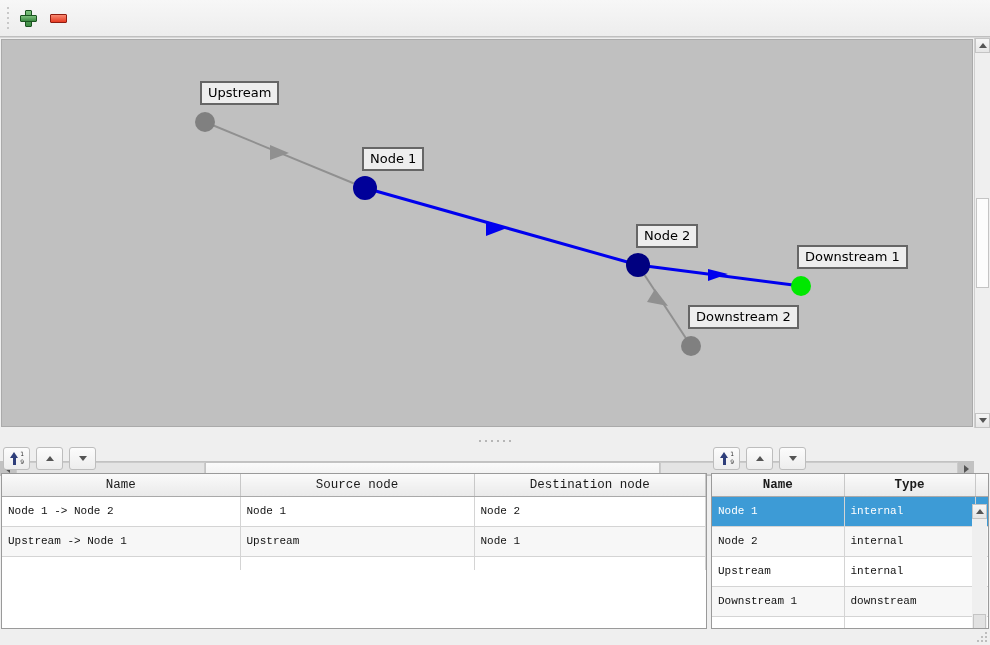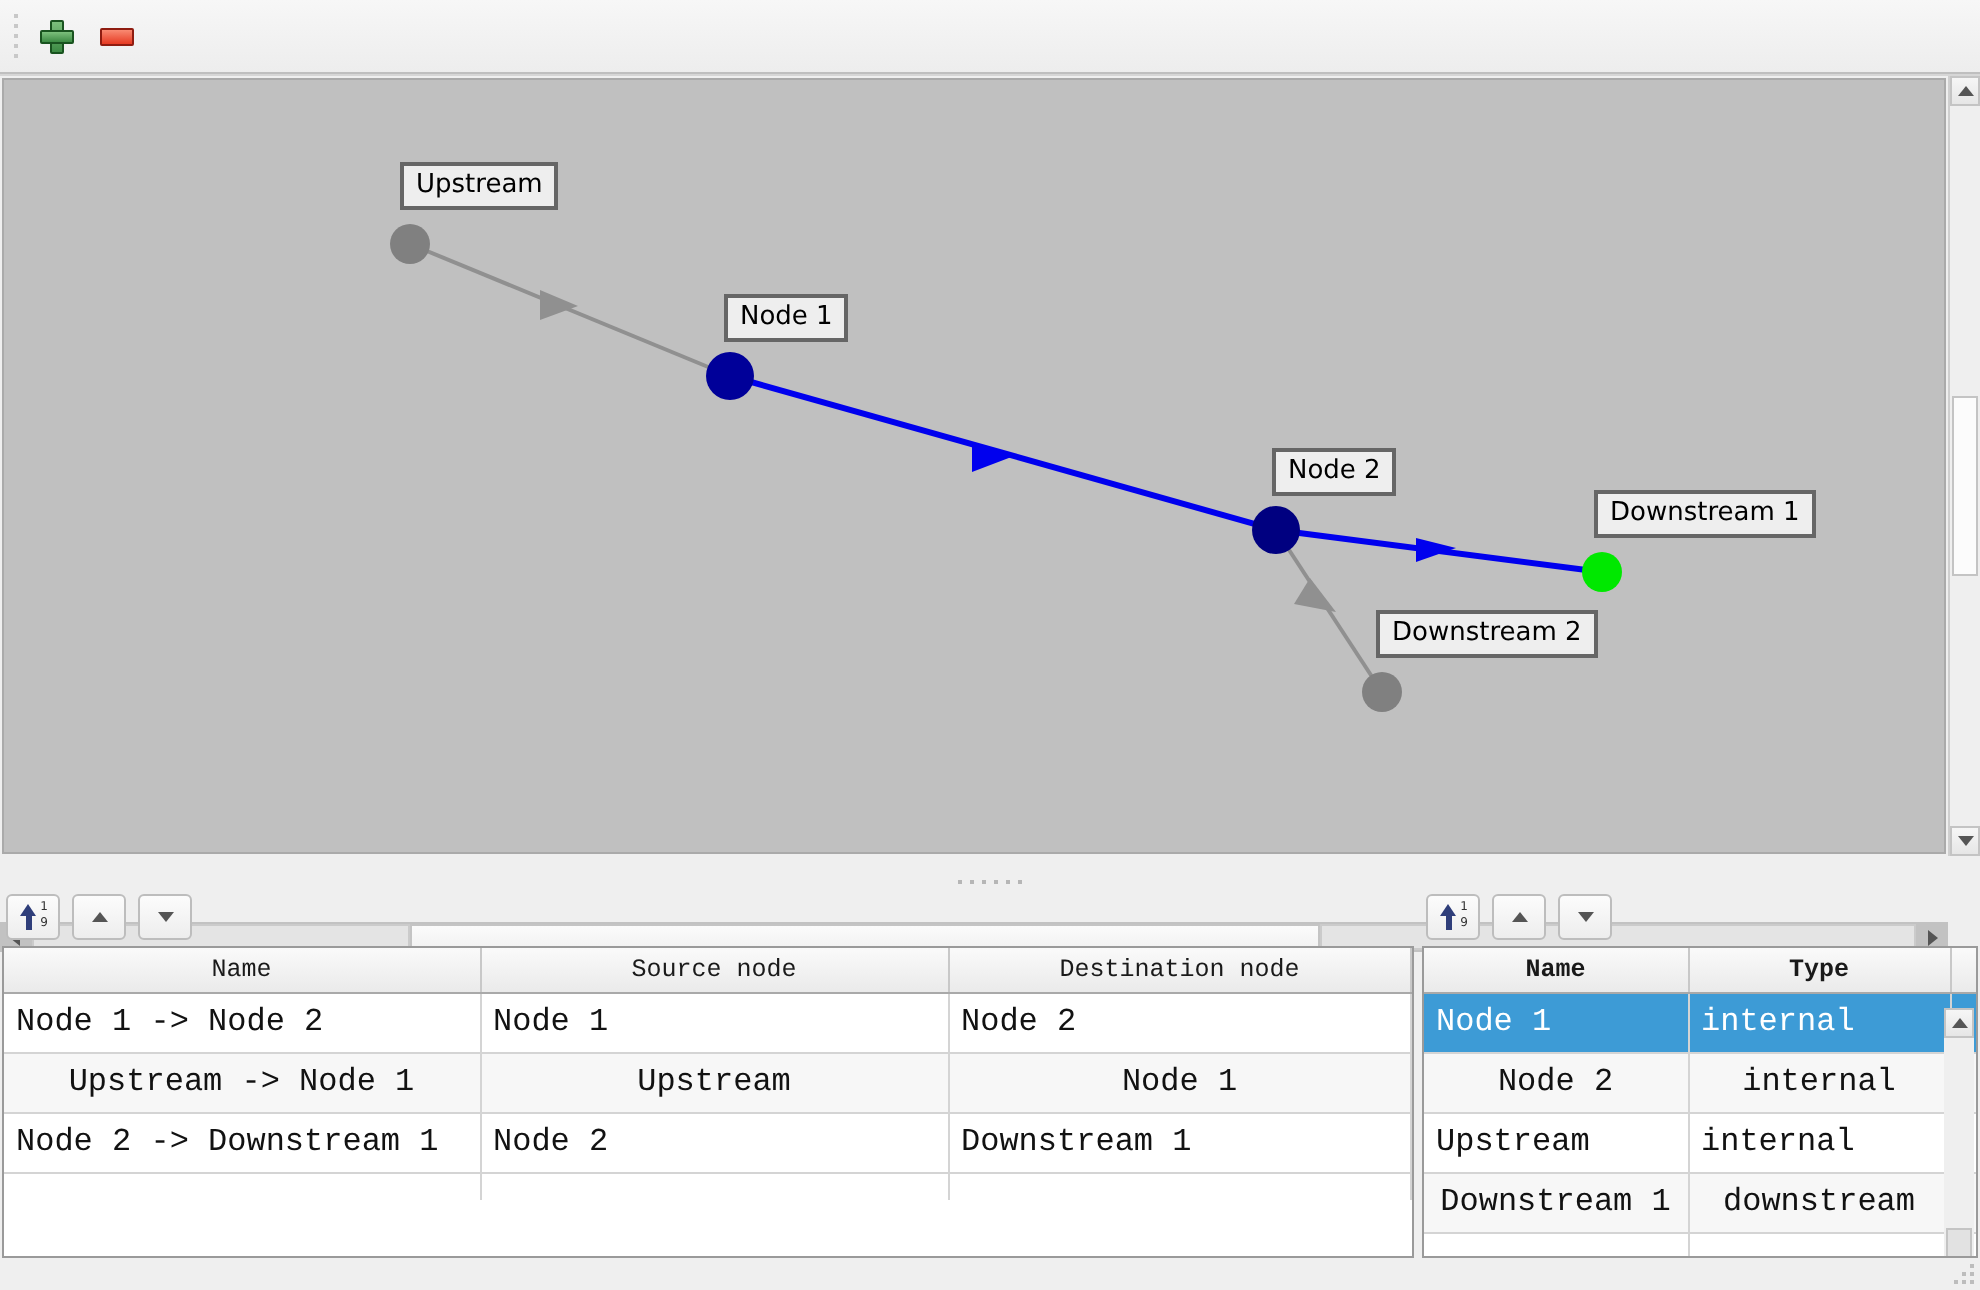--- a/index.html
+++ b/index.html
@@ -249,27 +249,27 @@
     text-align: center;
     padding: 0;
     box-sizing: border-box;
   }
   table.grid.bold-head th { font-weight: bold; }
   table.grid td {
     height: 30px;
     border-right: 1px solid #d4d4d4;
     border-bottom: 1px solid #d4d4d4;
     padding: 0 6px;
-    font-size: 16px;
+    font-size: 11px;
     color: #121212;
     white-space: nowrap;
     overflow: hidden;
     box-sizing: border-box;
   }
-  table.grid tr.alt td { background: #f7f7f7; text-align: center; }
+  table.grid tr.alt td { background: #f7f7f7; }
   table.grid tr.sel td { background: #3d9bd6; color: #ffffff; }
   table.grid tr.partial td { height: 14px; border-bottom: none; }
 
   
   .rv-scroll {
     position: absolute;
     right: 1px; top: 30px;
     width: 15px; height: 154px;
     background: #efefef;
     box-sizing: border-box;
@@ -443,25 +443,20 @@
           <tr>
             <td>Node 1 -&gt; Node 2</td>
             <td>Node 1</td>
             <td>Node 2</td>
           </tr>
           <tr class="alt">
             <td>Upstream -&gt; Node 1</td>
             <td>Upstream</td>
             <td>Node 1</td>
           </tr>
-          <tr>
-            <td>Node 2 -&gt; Downstream 1</td>
-            <td>Node 2</td>
-            <td>Downstream 1</td>
-          </tr>
           <tr class="partial">
             <td></td>
             <td></td>
             <td></td>
           </tr>
         </tbody>
       </table>
 
     </div>
   </div>

